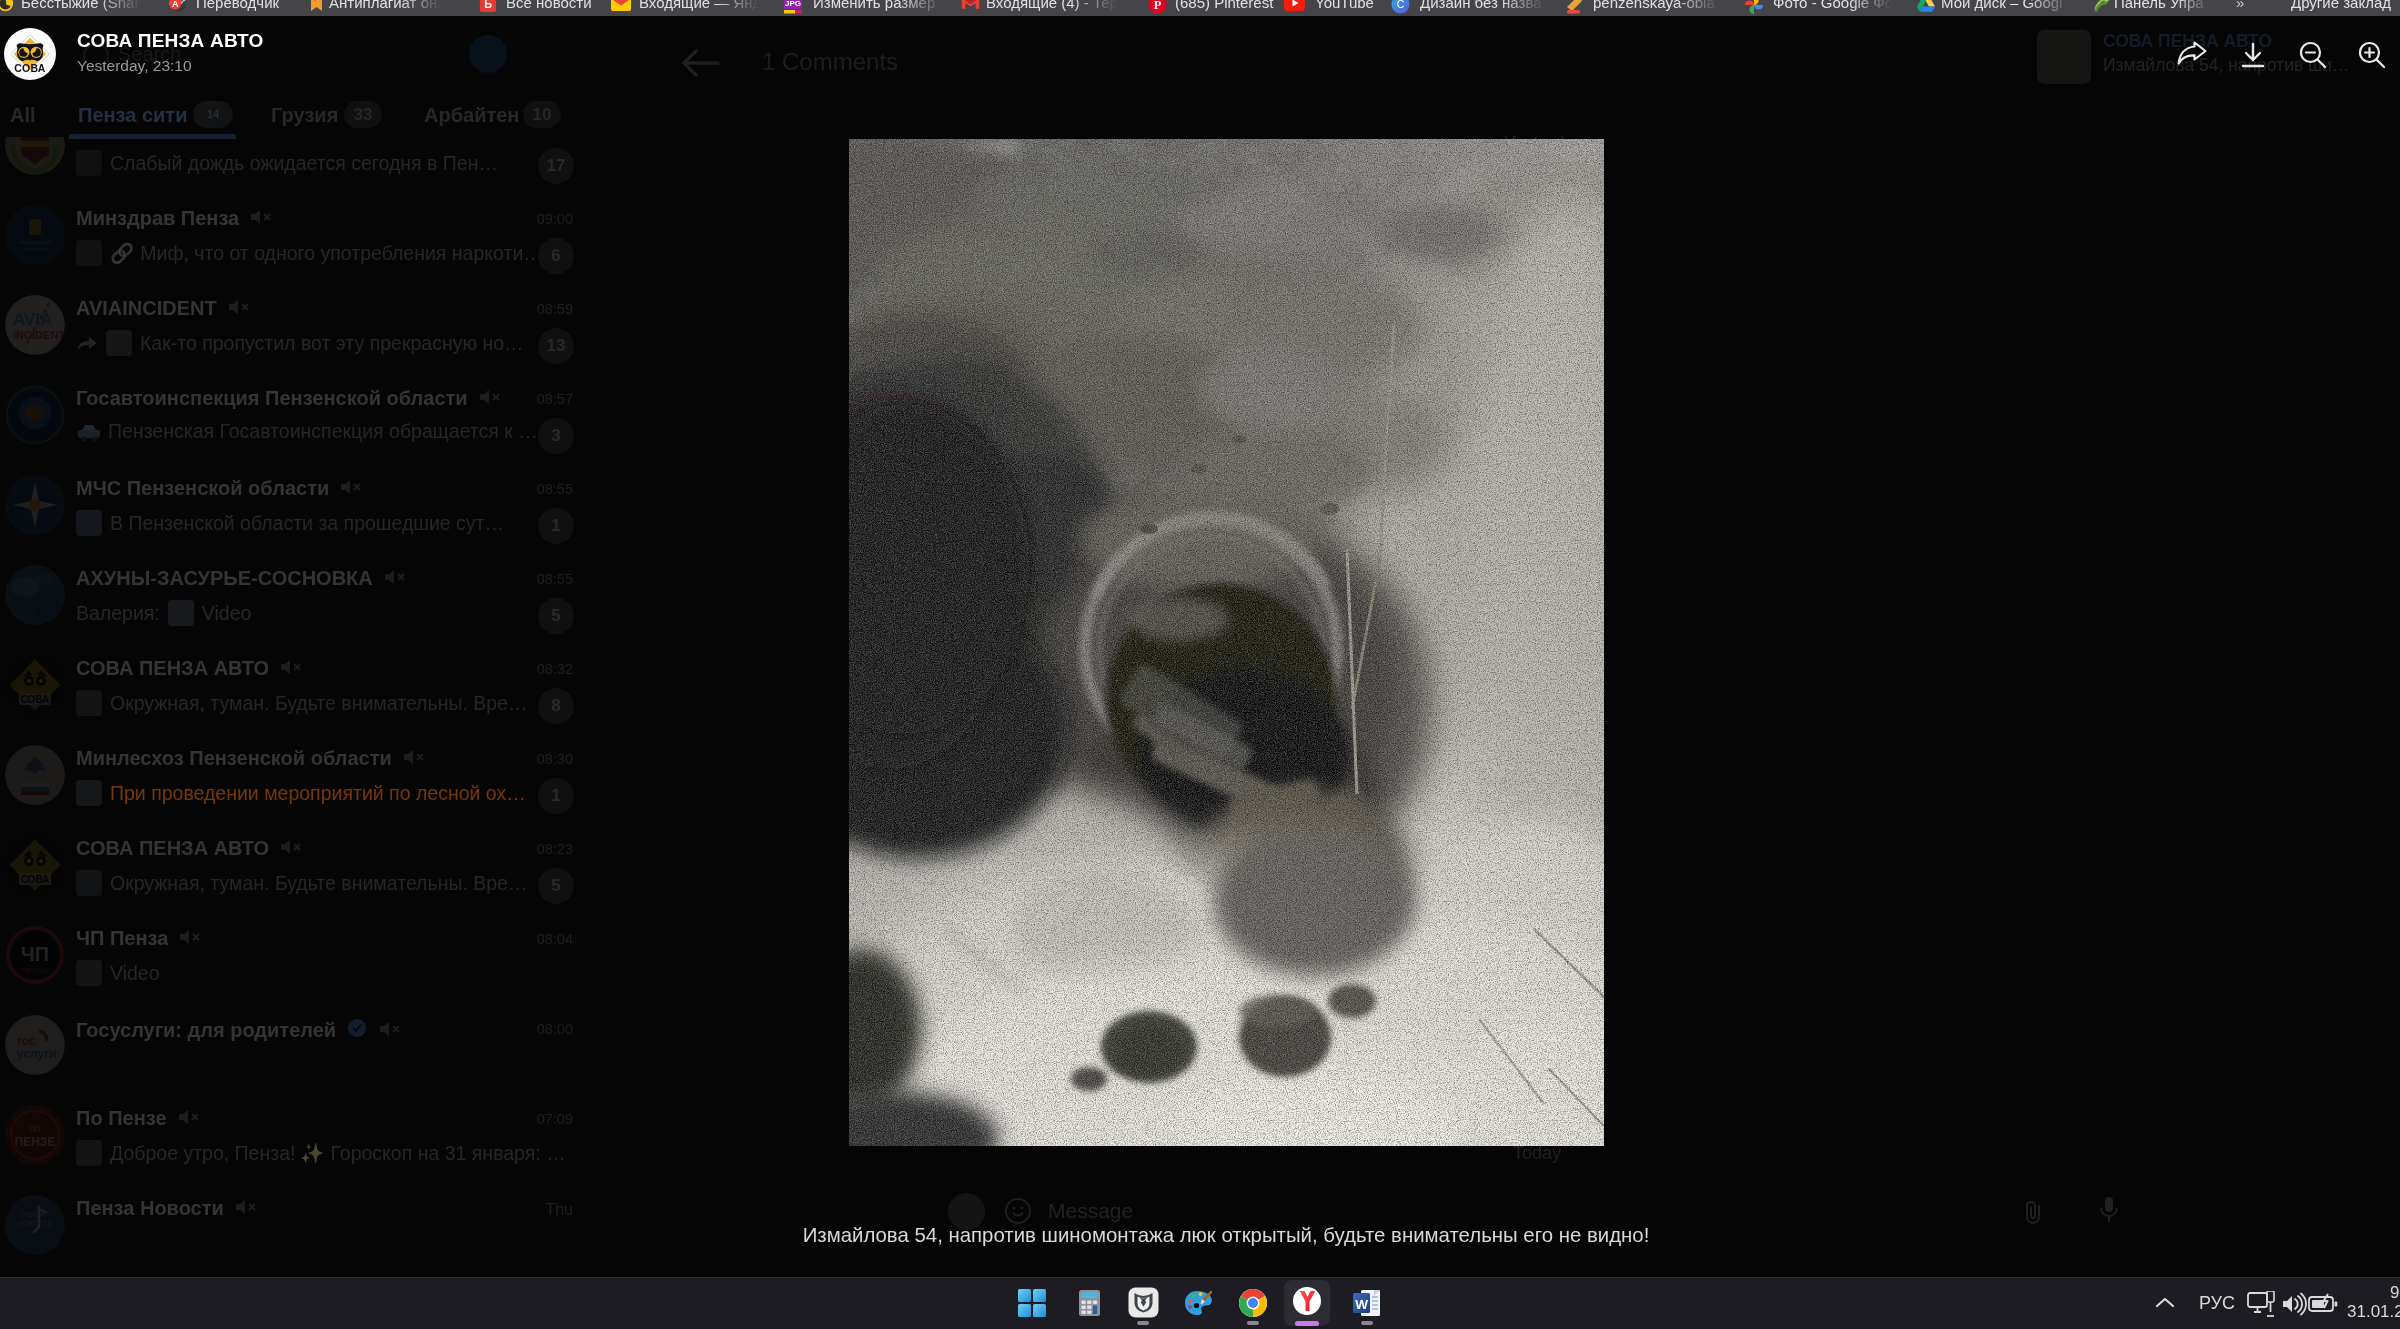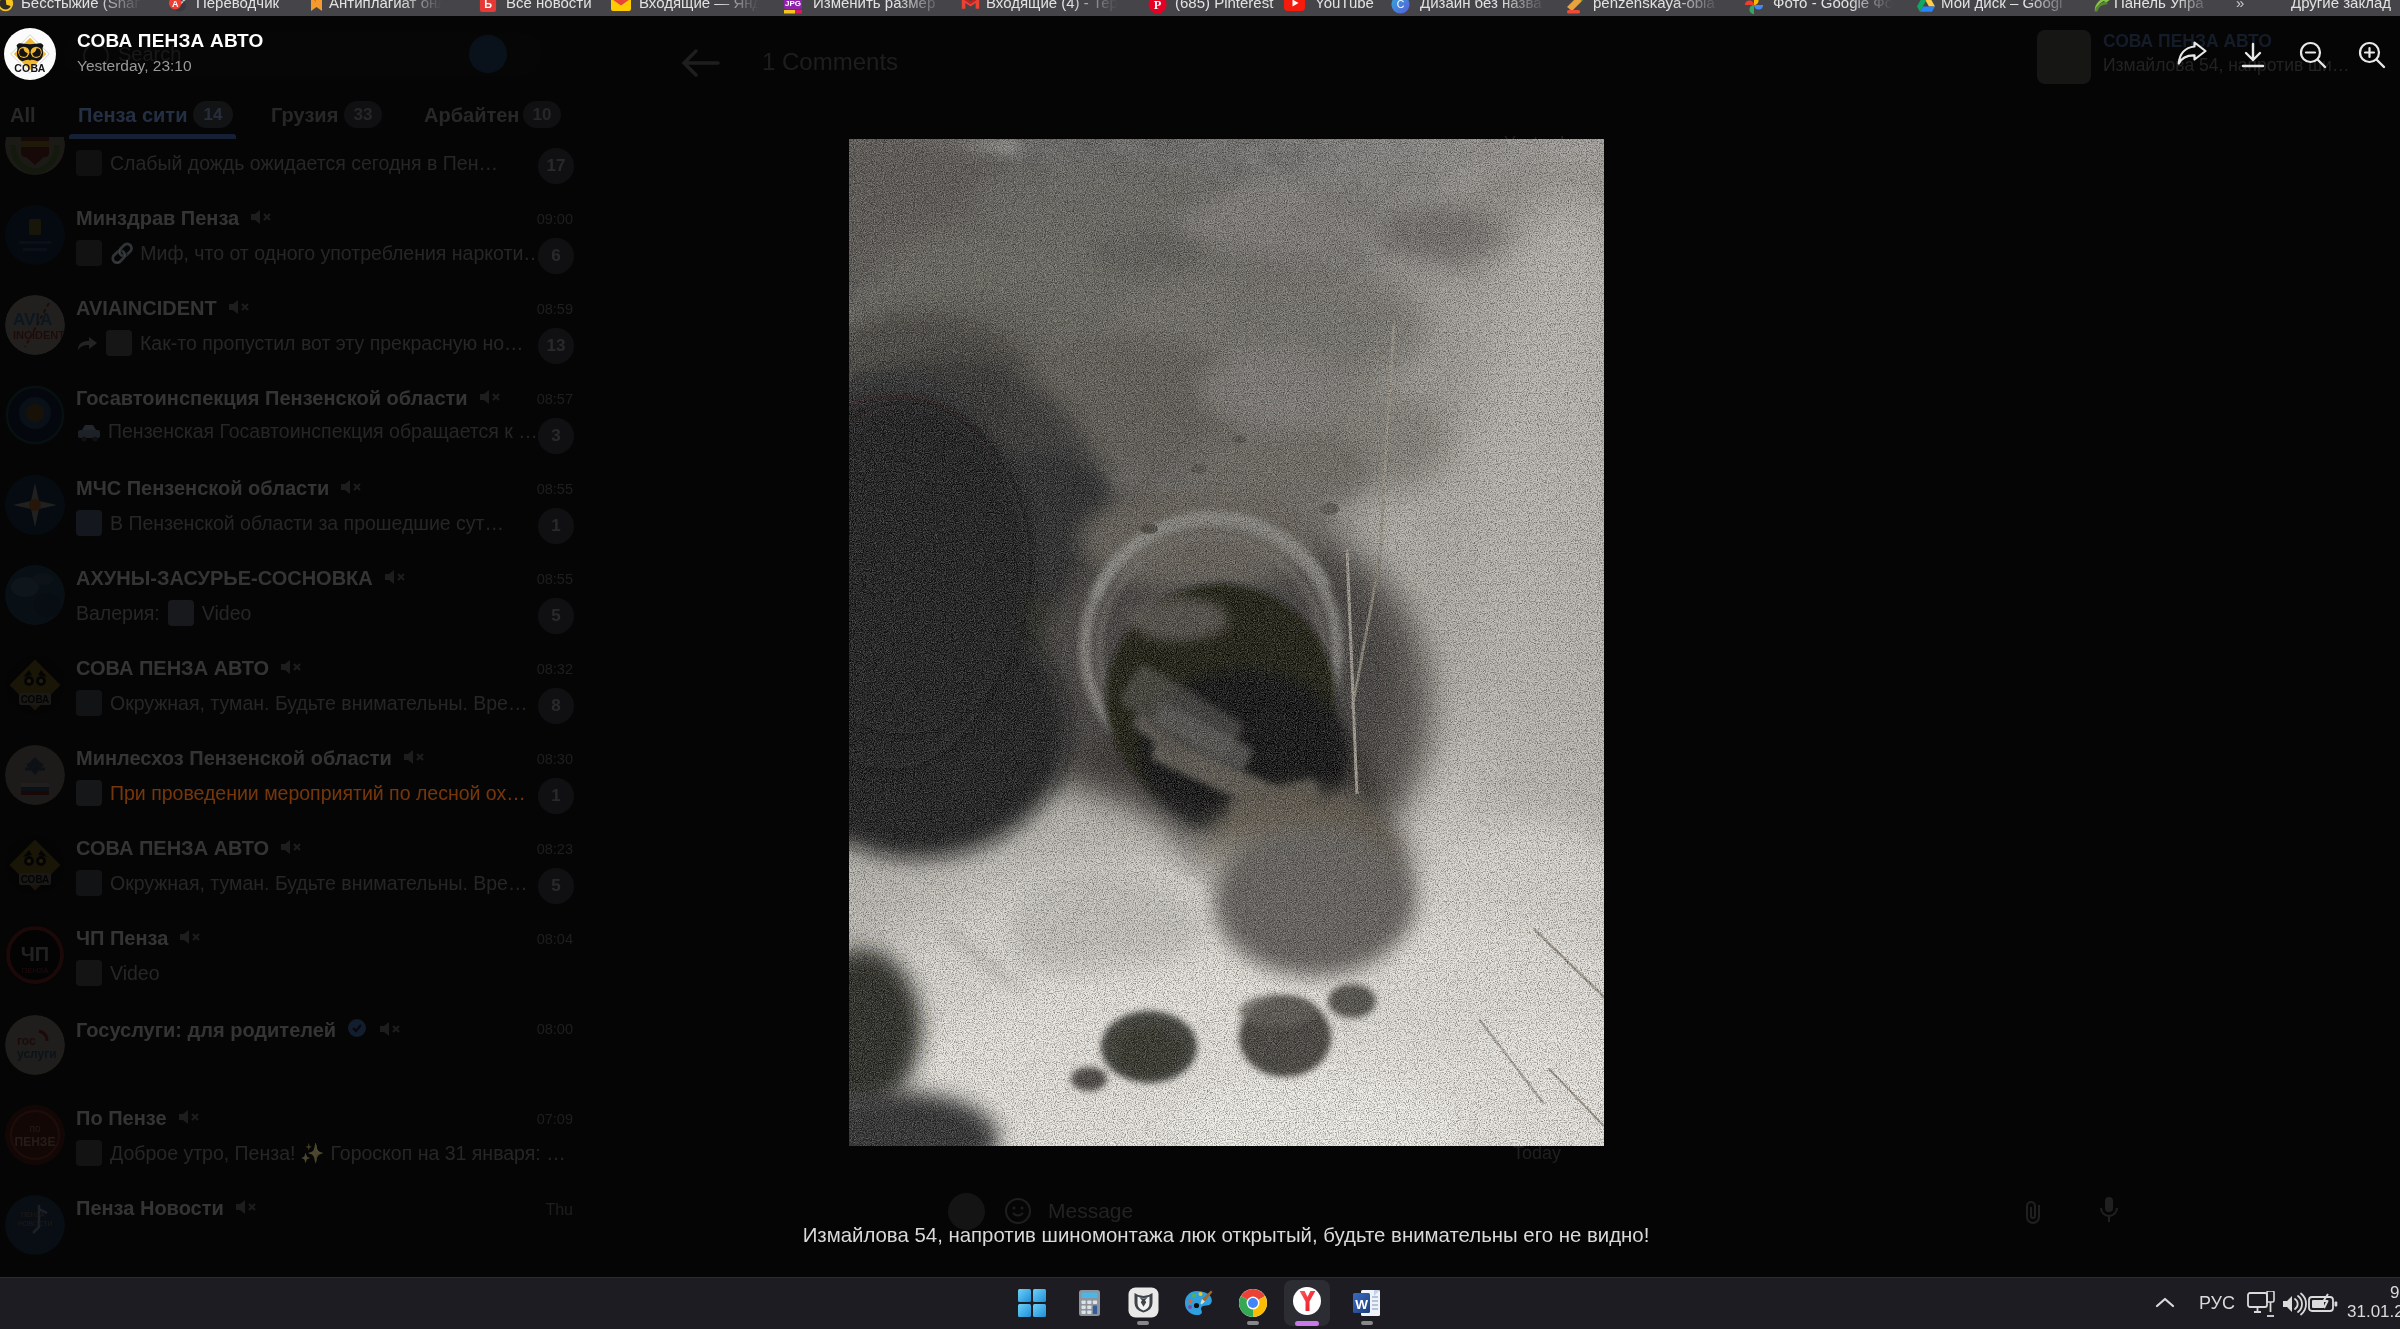--- a/index.html
+++ b/index.html
@@ -131,21 +131,21 @@
 
   <div id="sidebar" class="abs" style="left:0;top:0;width:603px;height:1277px;filter:brightness(0.47);">
 
     <div class="abs" style="left:64px;top:33px;width:478px;height:42px;border-radius:21px;background:#0d0d0d;"></div>
     <div class="abs" style="left:83px;top:43px;width:22px;height:22px;border:2.5px solid #2e2e2e;border-radius:50%;"></div>
     <div class="abs" style="left:118px;top:43px;color:#343434;font-size:20px;">Search</div>
     <div class="abs" style="left:469px;top:35px;width:38px;height:38px;border-radius:50%;background:#142638;"></div>
 
     <div class="abs" style="left:10px;top:104px;color:#525252;font-size:20px;font-weight:600;">All</div>
     <div class="abs" style="left:78px;top:104px;color:#4c648c;font-size:20px;font-weight:600;">Пенза сити</div>
-    <div class="abs" style="left:193px;top:101px;width:40px;height:27px;border-radius:14px;background:#26282d;color:#55627a;font-size:17px;font-weight:700;text-align:center;line-height:27px;">14</div>
+    <div class="abs" style="left:193px;top:101px;width:40px;height:27px;border-radius:14px;background:#26282d;color:#55627a;font-size:11px;font-weight:700;text-align:center;line-height:27px;">14</div>
     <div class="abs" style="left:69px;top:134px;width:167px;height:5px;border-radius:3px 3px 0 0;background:#2e4470;"></div>
     <div class="abs" style="left:271px;top:104px;color:#525252;font-size:20px;font-weight:600;">Грузия</div>
     <div class="abs" style="left:344px;top:101px;width:38px;height:27px;border-radius:14px;background:#232327;color:#525252;font-size:17px;font-weight:700;text-align:center;line-height:27px;">33</div>
     <div class="abs" style="left:424px;top:104px;color:#525252;font-size:20px;font-weight:600;text-align:center;">Арбайтен</div>
     <div class="abs" style="left:523px;top:101px;width:38px;height:27px;border-radius:14px;background:#232327;color:#525252;font-size:17px;font-weight:700;text-align:center;line-height:27px;">10</div>
 
     <div id="rows" class="abs" style="left:0;top:137px;width:603px;height:1140px;overflow:hidden;">
 
       <div class="row" style="top:-37px;">
         <svg class="av abs" width="60" height="60">

